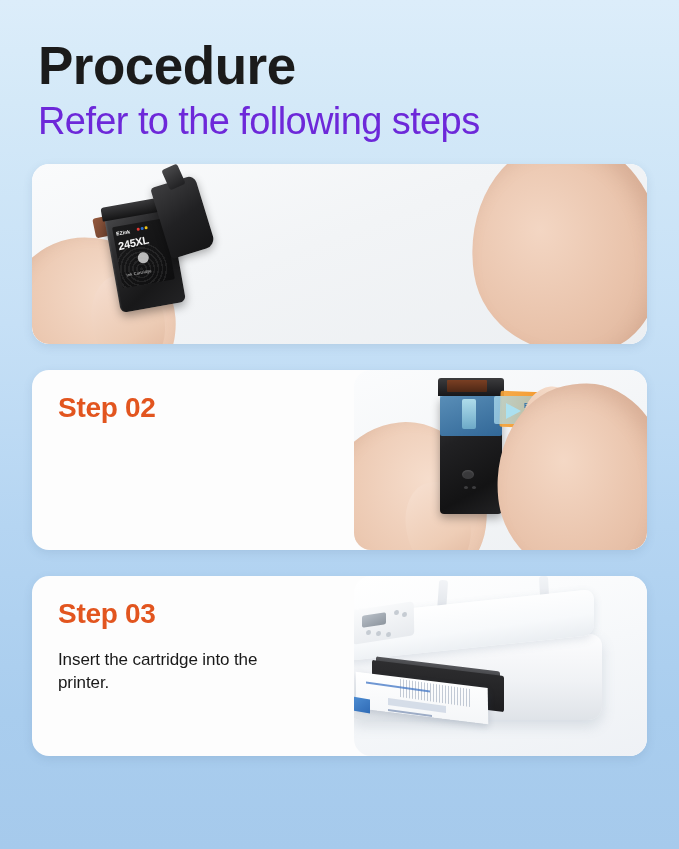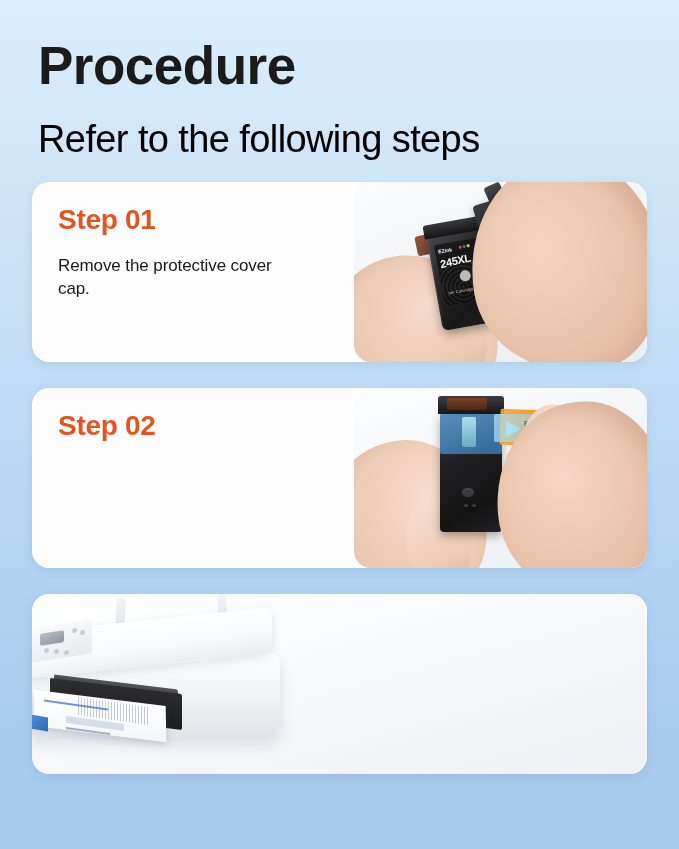--- a/index.html
+++ b/index.html
@@ -18,21 +18,21 @@
     background:linear-gradient(180deg,#F8953B 0%, #F5872A 40%, #EF7211 100%);
     -webkit-background-clip:text; background-clip:text;
     -webkit-text-fill-color:transparent; color:#F0791C;
   }
   .title-line2 {
     font-size:53px; font-weight:bold; line-height:1.05; letter-spacing:-0.5px;
     color:#1b1b1b; margin-top:16px;
   }
   .subtitle {
     font-size:38px; font-weight:normal; line-height:1.12; letter-spacing:-0.6px;
-    color:#000000; margin-top:24px;
+    color:#6d28d9; margin-top:6px;
   }
 
   
   .cards { margin-top:22px; padding:0 32px; display:flex; flex-direction:column; gap:26px; }
   .card {
     position:relative; height:180px; background:#fdfdfd; border-radius:17px;
     box-shadow:0 3px 10px rgba(60,90,130,0.13);
     display:flex; overflow:hidden;
   }
   .card-text { width:322px; padding:24px 0 0 26px; flex:none; }
@@ -279,24 +279,20 @@
 <body>
 
 <div class="header">
   <div class="title-line2">Procedure</div>
   <div class="subtitle">Refer to the following steps</div>
 </div>
 
 <div class="cards">
 
   <div class="card">
-    <div class="card-text">
-      <div class="step-label">Step 01</div>
-      <div class="step-desc">Remove the protective cover cap.</div>
-    </div>
     <div class="card-media">
       <div class="ph ph1">
         <div class="p1-handL"></div>
         <div class="p1-fingerL"></div>
         <div class="p1-orange"></div>
         <div class="p1-cart">
           <div class="p1-cart-top"></div>
           <div class="p1-label">
             <div class="p1-rings"></div>
             <div class="p1-brand">EZink</div>
@@ -336,20 +332,24 @@
         <div class="p2-tape-cl"></div>
         <div class="p2-arrow"></div>
         <div class="p2-pull">PULL</div>
         <div class="p2-fingerR"></div>
         <div class="p2-handR"></div>
       </div>
     </div>
   </div>
 
   <div class="card">
+    <div class="card-text">
+      <div class="step-label">Step 03</div>
+      <div class="step-desc">Insert the cartridge into the printer.</div>
+    </div>
     <div class="card-media">
       <div class="ph ph3">
         <div class="p3-feed1"></div>
         <div class="p3-feed2"></div>
         <div class="p3-body"></div>
         <div class="p3-lid"></div>
         <div class="p3-panel"></div>
         <div class="p3-screen"></div>
         <div class="p3-btn p3-b1"></div>
         <div class="p3-btn p3-b2"></div>

